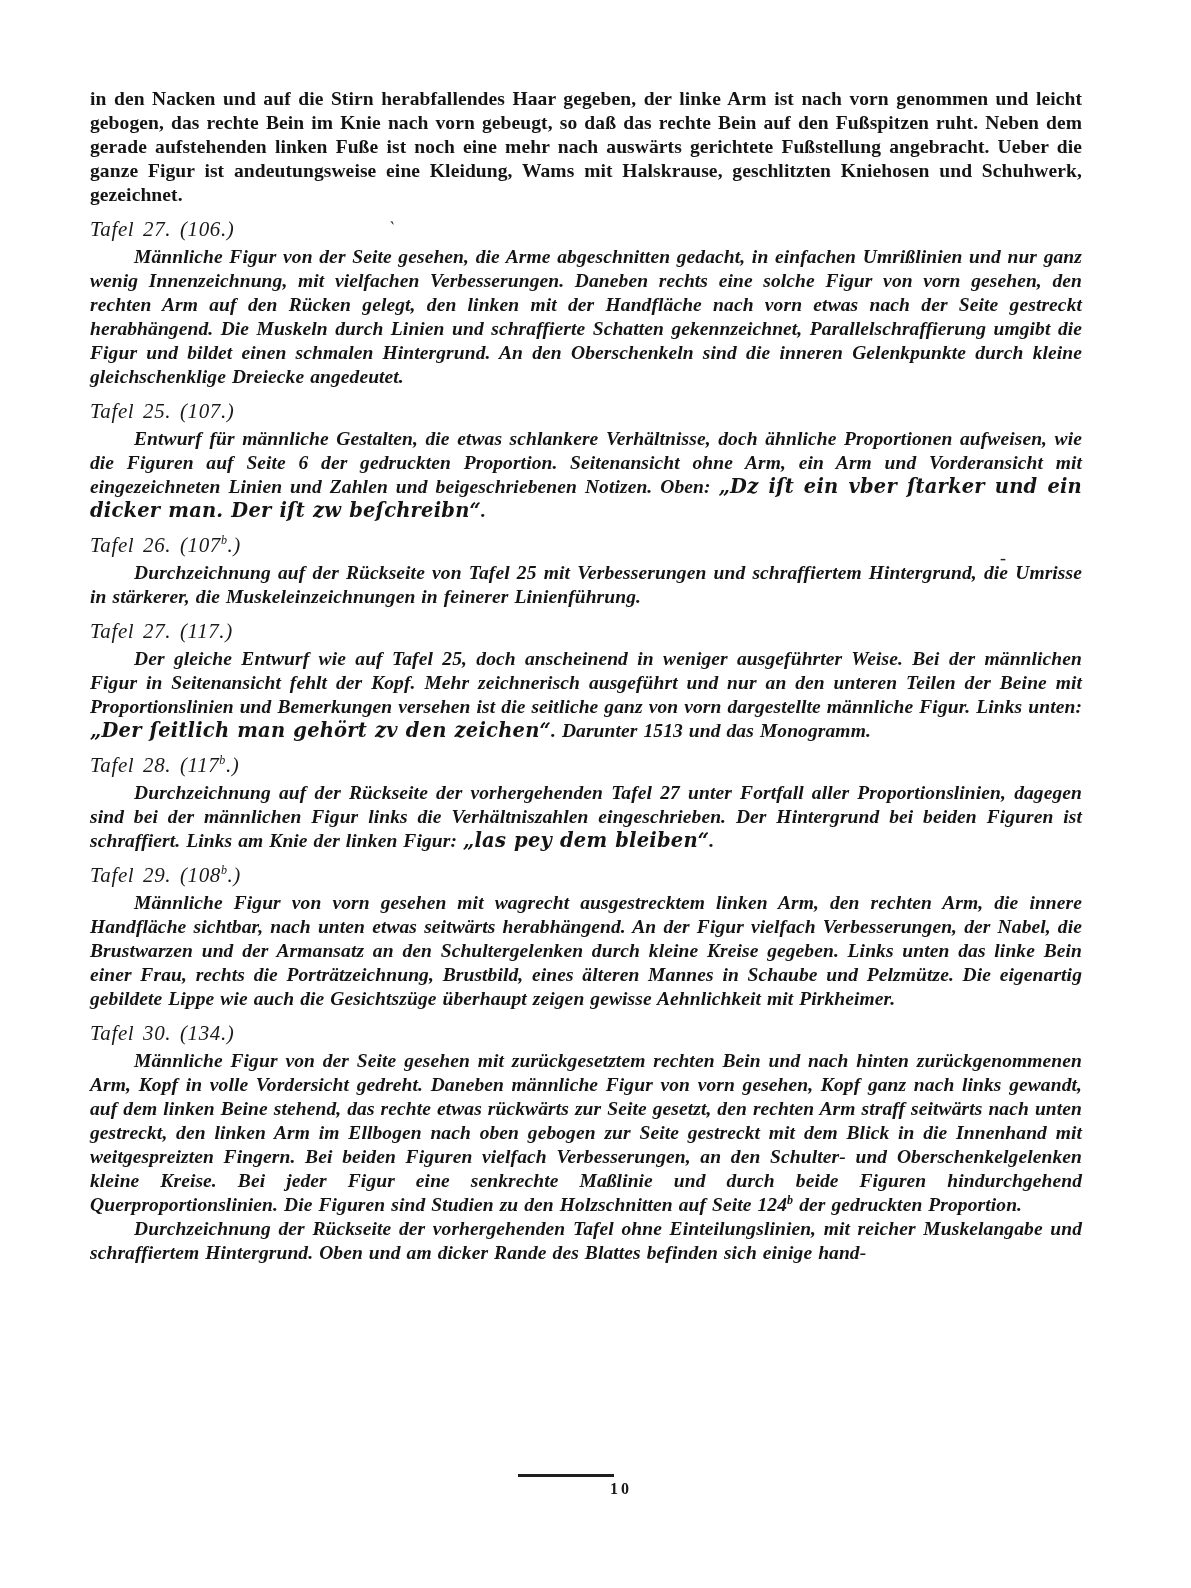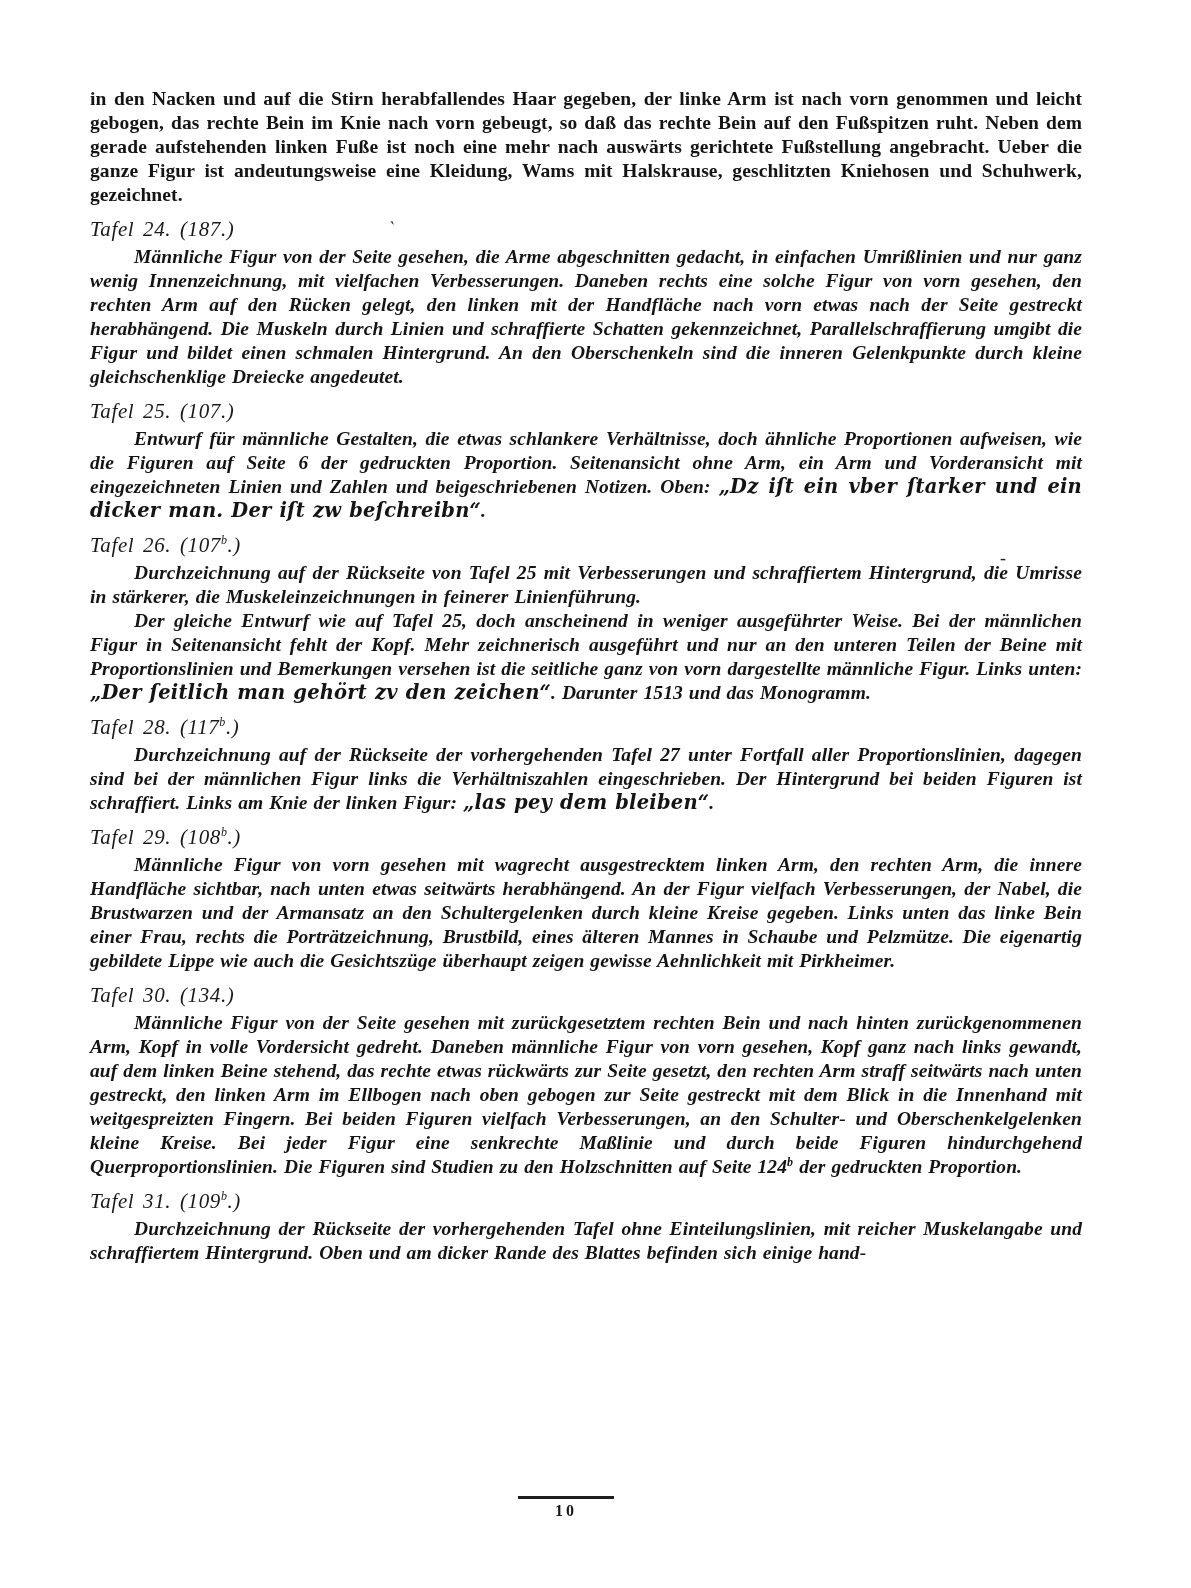--- a/index.html
+++ b/index.html
@@ -57,22 +57,21 @@
   }
   sup.run-sup {
     font-size: 12px;
     line-height: 0;
   }
   .footer {
     position: absolute;
     top: 1474px;
     left: 500px;
     width: 132px;
-    text-align: center;
-    margin-top: 22px;
+    text-align: right;
   }
   .footer-rule {
     width: 96px;
     height: 3px;
     margin: 0 auto 3px auto;
     background: #1e1e1e;
   }
   .footer-num {
     font-size: 16px;
     font-weight: bold;
@@ -85,34 +84,34 @@
     color: #222;
   }
   .artifact.tick { left: 388px; top: 218px; transform: rotate(12deg); }
   .artifact.dash { left: 1000px; top: 548px; }
 </style>
 </head>
 <body>
 
 <main class="page-inner" id="content">
     <p class="para"><span class="run-roman">in den Nacken und auf die Stirn herabfallendes Haar gegeben, der linke Arm ist nach vorn genommen und leicht gebogen, das rechte Bein im Knie nach vorn gebeugt, so daß das rechte Bein auf den Fußspitzen ruht.  Neben dem gerade aufstehenden linken Fuße ist noch eine mehr nach auswärts gerichtete Fußstellung angebracht.  Ueber die ganze Figur ist andeutungsweise eine Kleidung, Wams mit Halskrause, geschlitzten Kniehosen und Schuhwerk, gezeichnet.</span></p>
-    <h3 class="tafel-heading"><span>Tafel 24. (187</span><sup class="head-sup"></sup><span>.)</span></h3>
+    <h3 class="tafel-heading"><span>Tafel 27. (106</span><sup class="head-sup"></sup><span>.)</span></h3>
     <p class="para indent"><span class="run-roman">Männliche Figur von der Seite gesehen, die Arme abgeschnitten gedacht, in einfachen Umrißlinien und nur ganz wenig Innenzeichnung, mit vielfachen Verbesserungen.  Daneben rechts eine solche Figur von vorn gesehen, den rechten Arm auf den Rücken gelegt, den linken mit der Handfläche nach vorn etwas nach der Seite gestreckt herabhängend.  Die Muskeln durch Linien und schraffierte Schatten gekennzeichnet, Parallelschraffierung umgibt die Figur und bildet einen schmalen Hintergrund.  An den Oberschenkeln sind die inneren Gelenkpunkte durch kleine gleichschenklige Dreiecke angedeutet.</span></p>
     <h3 class="tafel-heading"><span>Tafel 25. (107</span><sup class="head-sup"></sup><span>.)</span></h3>
     <p class="para indent"><span class="run-roman">Entwurf für männliche Gestalten, die etwas schlankere Verhältnisse, doch ähnliche Proportionen aufweisen, wie die Figuren auf Seite 6 der gedruckten Proportion.  Seitenansicht ohne Arm, ein Arm und Vorderansicht mit eingezeichneten Linien und Zahlen und beigeschriebenen Notizen.  Oben: </span><span class="run-fraktur">„Dz iſt ein vber ſtarker und ein dicker man.  Der iſt zw beſchreibn“</span><span class="run-roman">.</span></p>
     <h3 class="tafel-heading"><span>Tafel 26. (107</span><sup class="head-sup">b</sup><span>.)</span></h3>
     <p class="para indent"><span class="run-roman">Durchzeichnung auf der Rückseite von Tafel 25 mit Verbesserungen und schraffiertem Hintergrund, die Umrisse in stärkerer, die Muskeleinzeichnungen in feinerer Linienführung.</span></p>
+    <h3 class="tafel-heading"><span>Tafel 27. (117</span><sup class="head-sup"></sup><span>.)</span></h3>
     <p class="para indent"><span class="run-roman">Der gleiche Entwurf wie auf Tafel 25, doch anscheinend in weniger ausgeführter Weise.  Bei der männlichen Figur in Seitenansicht fehlt der Kopf.  Mehr zeichnerisch ausgeführt und nur an den unteren Teilen der Beine mit Proportionslinien und Bemerkungen versehen ist die seitliche ganz von vorn dargestellte männliche Figur.  Links unten: </span><span class="run-fraktur">„Der ſeitlich man gehört zv den zeichen“</span><span class="run-roman">.  Darunter 1513 und das Monogramm.</span></p>
     <h3 class="tafel-heading"><span>Tafel 28. (117</span><sup class="head-sup">b</sup><span>.)</span></h3>
     <p class="para indent"><span class="run-roman">Durchzeichnung auf der Rückseite der vorhergehenden Tafel 27 unter Fortfall aller Proportionslinien, dagegen sind bei der männlichen Figur links die Verhältniszahlen eingeschrieben.  Der Hintergrund bei beiden Figuren ist schraffiert.  Links am Knie der linken Figur: </span><span class="run-fraktur">„las pey dem bleiben“</span><span class="run-roman">.</span></p>
     <h3 class="tafel-heading"><span>Tafel 29. (108</span><sup class="head-sup">b</sup><span>.)</span></h3>
     <p class="para indent"><span class="run-roman">Männliche Figur von vorn gesehen mit wagrecht ausgestrecktem linken Arm, den rechten Arm, die innere Handfläche sichtbar, nach unten etwas seitwärts herabhängend.  An der Figur vielfach Verbesserungen, der Nabel, die Brustwarzen und der Armansatz an den Schultergelenken durch kleine Kreise gegeben.  Links unten das linke Bein einer Frau, rechts die Porträtzeichnung, Brustbild, eines älteren Mannes in Schaube und Pelzmütze.  Die eigenartig gebildete Lippe wie auch die Gesichtszüge überhaupt zeigen gewisse Aehnlichkeit mit Pirkheimer.</span></p>
     <h3 class="tafel-heading"><span>Tafel 30. (134</span><sup class="head-sup"></sup><span>.)</span></h3>
     <p class="para indent"><span class="run-roman">Männliche Figur von der Seite gesehen mit zurückgesetztem rechten Bein und nach hinten zurückgenommenen Arm, Kopf in volle Vordersicht gedreht.  Daneben männliche Figur von vorn gesehen, Kopf ganz nach links gewandt, auf dem linken Beine stehend, das rechte etwas rückwärts zur Seite gesetzt, den rechten Arm straff seitwärts nach unten gestreckt, den linken Arm im Ellbogen nach oben gebogen zur Seite gestreckt mit dem Blick in die Innenhand mit weitgespreizten Fingern.  Bei beiden Figuren vielfach Verbesserungen, an den Schulter- und Oberschenkelgelenken kleine Kreise.  Bei jeder Figur eine senkrechte Maßlinie und durch beide Figuren hindurchgehend Querproportionslinien.  Die Figuren sind Studien zu den Holzschnitten auf Seite 124</span><sup class="run-sup">b</sup><span class="run-roman"> der gedruckten Proportion.</span></p>
-    <h3 class="tafel-heading"><span>Tafel 31. (109</span><sup class="head-sup">b</sup><span>.)</span></h3>
     <p class="para indent"><span class="run-roman">Durchzeichnung der Rückseite der vorhergehenden Tafel ohne Einteilungslinien, mit reicher Muskelangabe und schraffiertem Hintergrund.  Oben und am dicker Rande des Blattes befinden sich einige hand-</span></p>
   </main>
 
 <div class="footer">
   <div class="footer-rule"></div>
   <div class="footer-num">10</div>
 </div>
 
 <span class="artifact tick">`</span>
 <span class="artifact dash">-</span>

